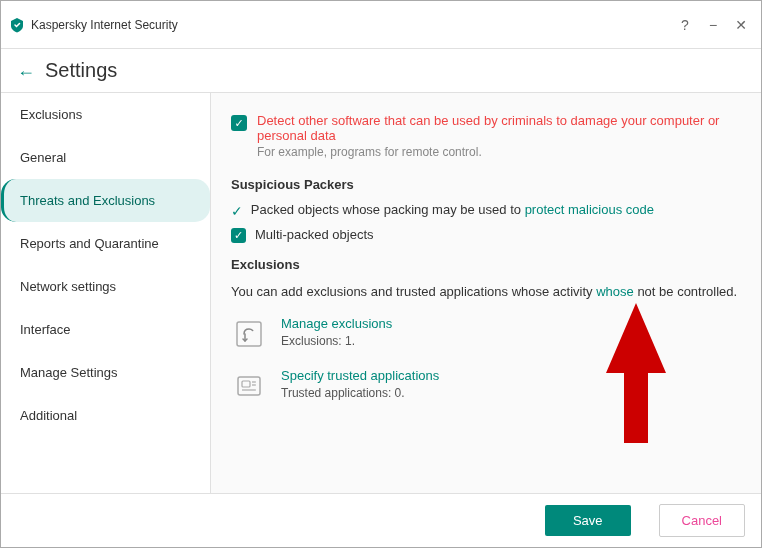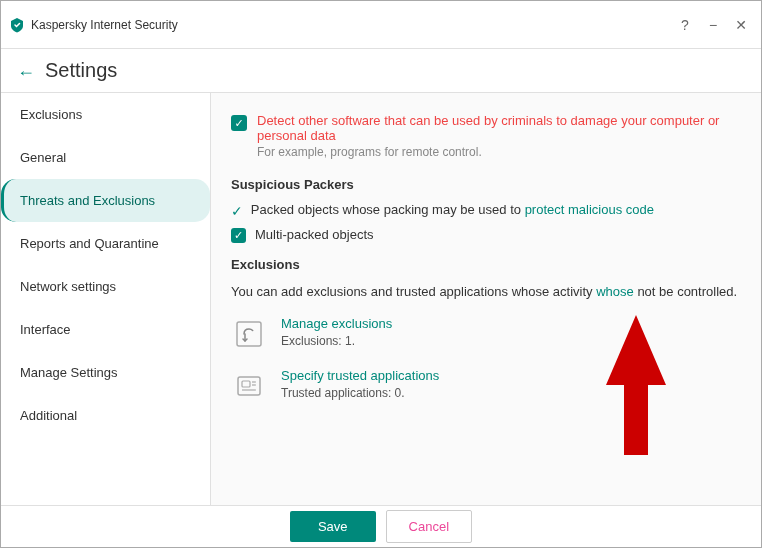--- a/index.html
+++ b/index.html
@@ -40,21 +40,21 @@
     .exclusions-desc { font-size: 13px; color: #333; margin-bottom: 14px; line-height: 1.5; }
     .link-text { color: #00897b; }
 
     .action-row { display: flex; align-items: flex-start; margin-bottom: 16px; }
     .action-icon { width: 36px; height: 36px; display: flex; align-items: center; justify-content: center; margin-right: 14px; flex-shrink: 0; }
     .action-icon svg { width: 28px; height: 28px; }
     .action-info { flex: 1; }
     .action-link { color: #00897b; font-size: 13px; font-weight: 500; cursor: pointer; text-decoration: none; }
     .action-sub { font-size: 12px; color: #555; margin-top: 3px; }
 
-    .footer { display: flex; justify-content: center; align-items: center; padding: 4px 16px; border-top: 1px solid #e0e0e0; background: #fff; gap: 10px; }
+    .footer { display: flex; justify-content: flex-end; align-items: center; padding: 10px 16px; border-top: 1px solid #e0e0e0; background: #fff; gap: 28px; }
     .btn-save { background: #00897b; color: #fff; border: none; padding: 8px 28px; font-size: 13px; cursor: pointer; border-radius: 2px; }
     .btn-cancel { background: #fff; color: #ec4899; border: 1px solid #ccc; padding: 8px 22px; font-size: 13px; cursor: pointer; border-radius: 2px; }
     .content-with-arrow { flex: 1; overflow: hidden; position: relative; display: flex; }
 
     .arrow-svg { position: absolute; right: 80px; bottom: 50px; z-index: 10; pointer-events: none; }
   </style>
 </head>
 <body>
 
 <div class="window">

